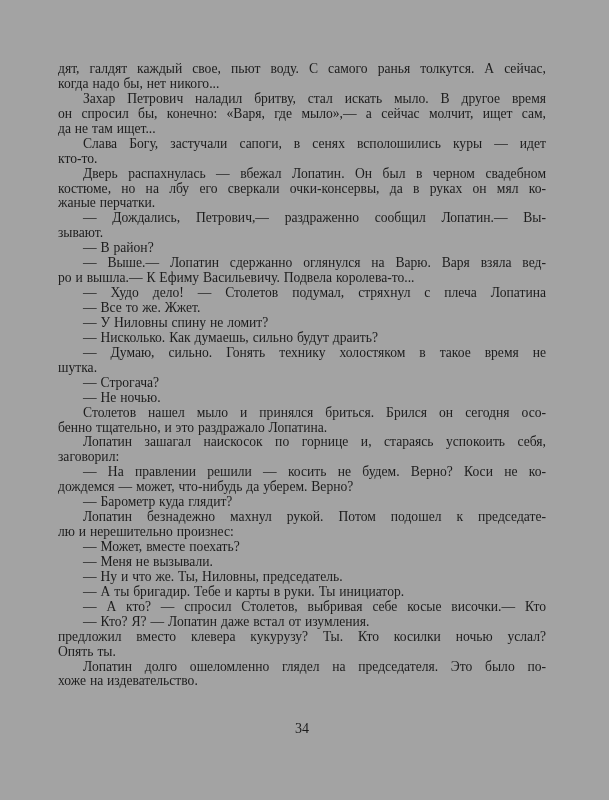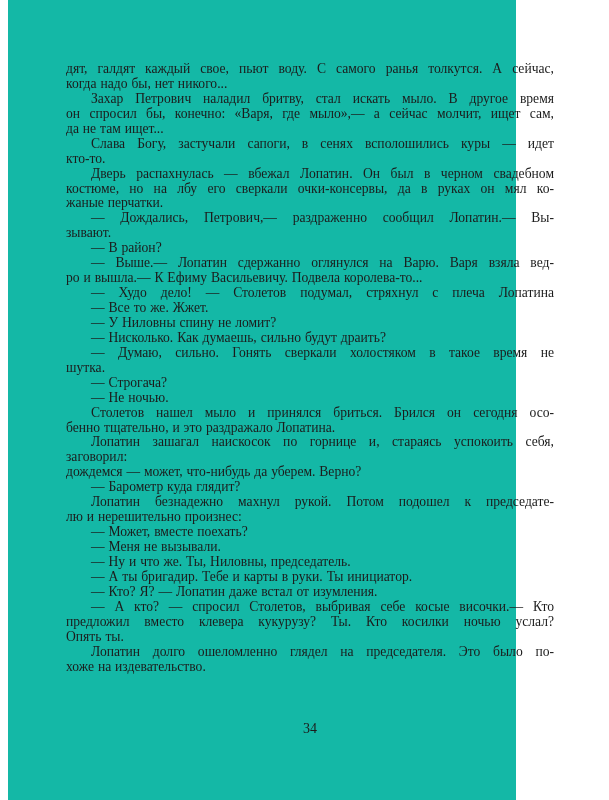--- a/index.html
+++ b/index.html
@@ -5,24 +5,24 @@
   html, body {
     margin: 0;
     padding: 0;
     width: 609px;
     height: 800px;
     overflow: hidden;
     background: #ffffff;
   }
   .page {
     position: absolute;
-    left: 8px; top: 0;
-    width: 508px;
+    left: 0; top: 0;
+    width: 609px;
     height: 800px;
-    background: #14b8a6;
+    background: #a3a3a3;
   }
   .text-block {
     position: absolute;
     left: 58px;
     top: 62px;
     width: 488px;
     font-family: "Liberation Serif", "DejaVu Serif", serif;
     font-size: 13.6px;
     line-height: 14.93px;
     color: #1c1c1c;
@@ -63,37 +63,38 @@
       <div class="line">жаные перчатки.</div>
       <div class="line indent just">— Дождались, Петрович,— раздраженно сообщил Лопатин.— Вы-</div>
       <div class="line">зывают.</div>
       <div class="line indent">— В район?</div>
       <div class="line indent just">— Выше.— Лопатин сдержанно оглянулся на Варю. Варя взяла вед-</div>
       <div class="line">ро и вышла.— К Ефиму Васильевичу. Подвела королева-то...</div>
       <div class="line indent just">— Худо дело! — Столетов подумал, стряхнул с плеча Лопатина</div>
       <div class="line indent">— Все то же. Жжет.</div>
       <div class="line indent">— У Ниловны спину не ломит?</div>
       <div class="line indent">— Нисколько. Как думаешь, сильно будут драить?</div>
-      <div class="line indent just">— Думаю, сильно. Гонять сверкали холостяком в такое время не</div>
+      <div class="line indent just">— Думаю, сильно. Гонять технику холостяком в такое время не</div>
       <div class="line">шутка.</div>
       <div class="line indent">— Строгача?</div>
       <div class="line indent">— Не ночью.</div>
       <div class="line indent just">Столетов нашел мыло и принялся бриться. Брился он сегодня осо-</div>
       <div class="line">бенно тщательно, и это раздражало Лопатина.</div>
       <div class="line indent just">Лопатин зашагал наискосок по горнице и, стараясь успокоить себя,</div>
       <div class="line">заговорил:</div>
+      <div class="line indent just">— На правлении решили — косить не будем. Верно? Коси не ко-</div>
       <div class="line">дождемся — может, что-нибудь да уберем. Верно?</div>
       <div class="line indent">— Барометр куда глядит?</div>
       <div class="line indent just">Лопатин безнадежно махнул рукой. Потом подошел к председате-</div>
       <div class="line">лю и нерешительно произнес:</div>
       <div class="line indent">— Может, вместе поехать?</div>
       <div class="line indent">— Меня не вызывали.</div>
       <div class="line indent">— Ну и что же. Ты, Ниловны, председатель.</div>
       <div class="line indent">— А ты бригадир. Тебе и карты в руки. Ты инициатор.</div>
+      <div class="line indent just">— А кто? — спросил Столетов, выбривая себе косые височки.— Кто</div>
       <div class="line indent">— Кто? Я? — Лопатин даже встал от изумления.</div>
-      <div class="line indent just">— А кто? — спросил Столетов, выбривая себе косые височки.— Кто</div>
       <div class="line just">предложил вместо клевера кукурузу? Ты. Кто косилки ночью услал?</div>
       <div class="line">Опять ты.</div>
       <div class="line indent just">Лопатин долго ошеломленно глядел на председателя. Это было по-</div>
       <div class="line">хоже на издевательство.</div>
     </div>
   <div class="page-number">34</div>
 </div>
 
 </body></html>

